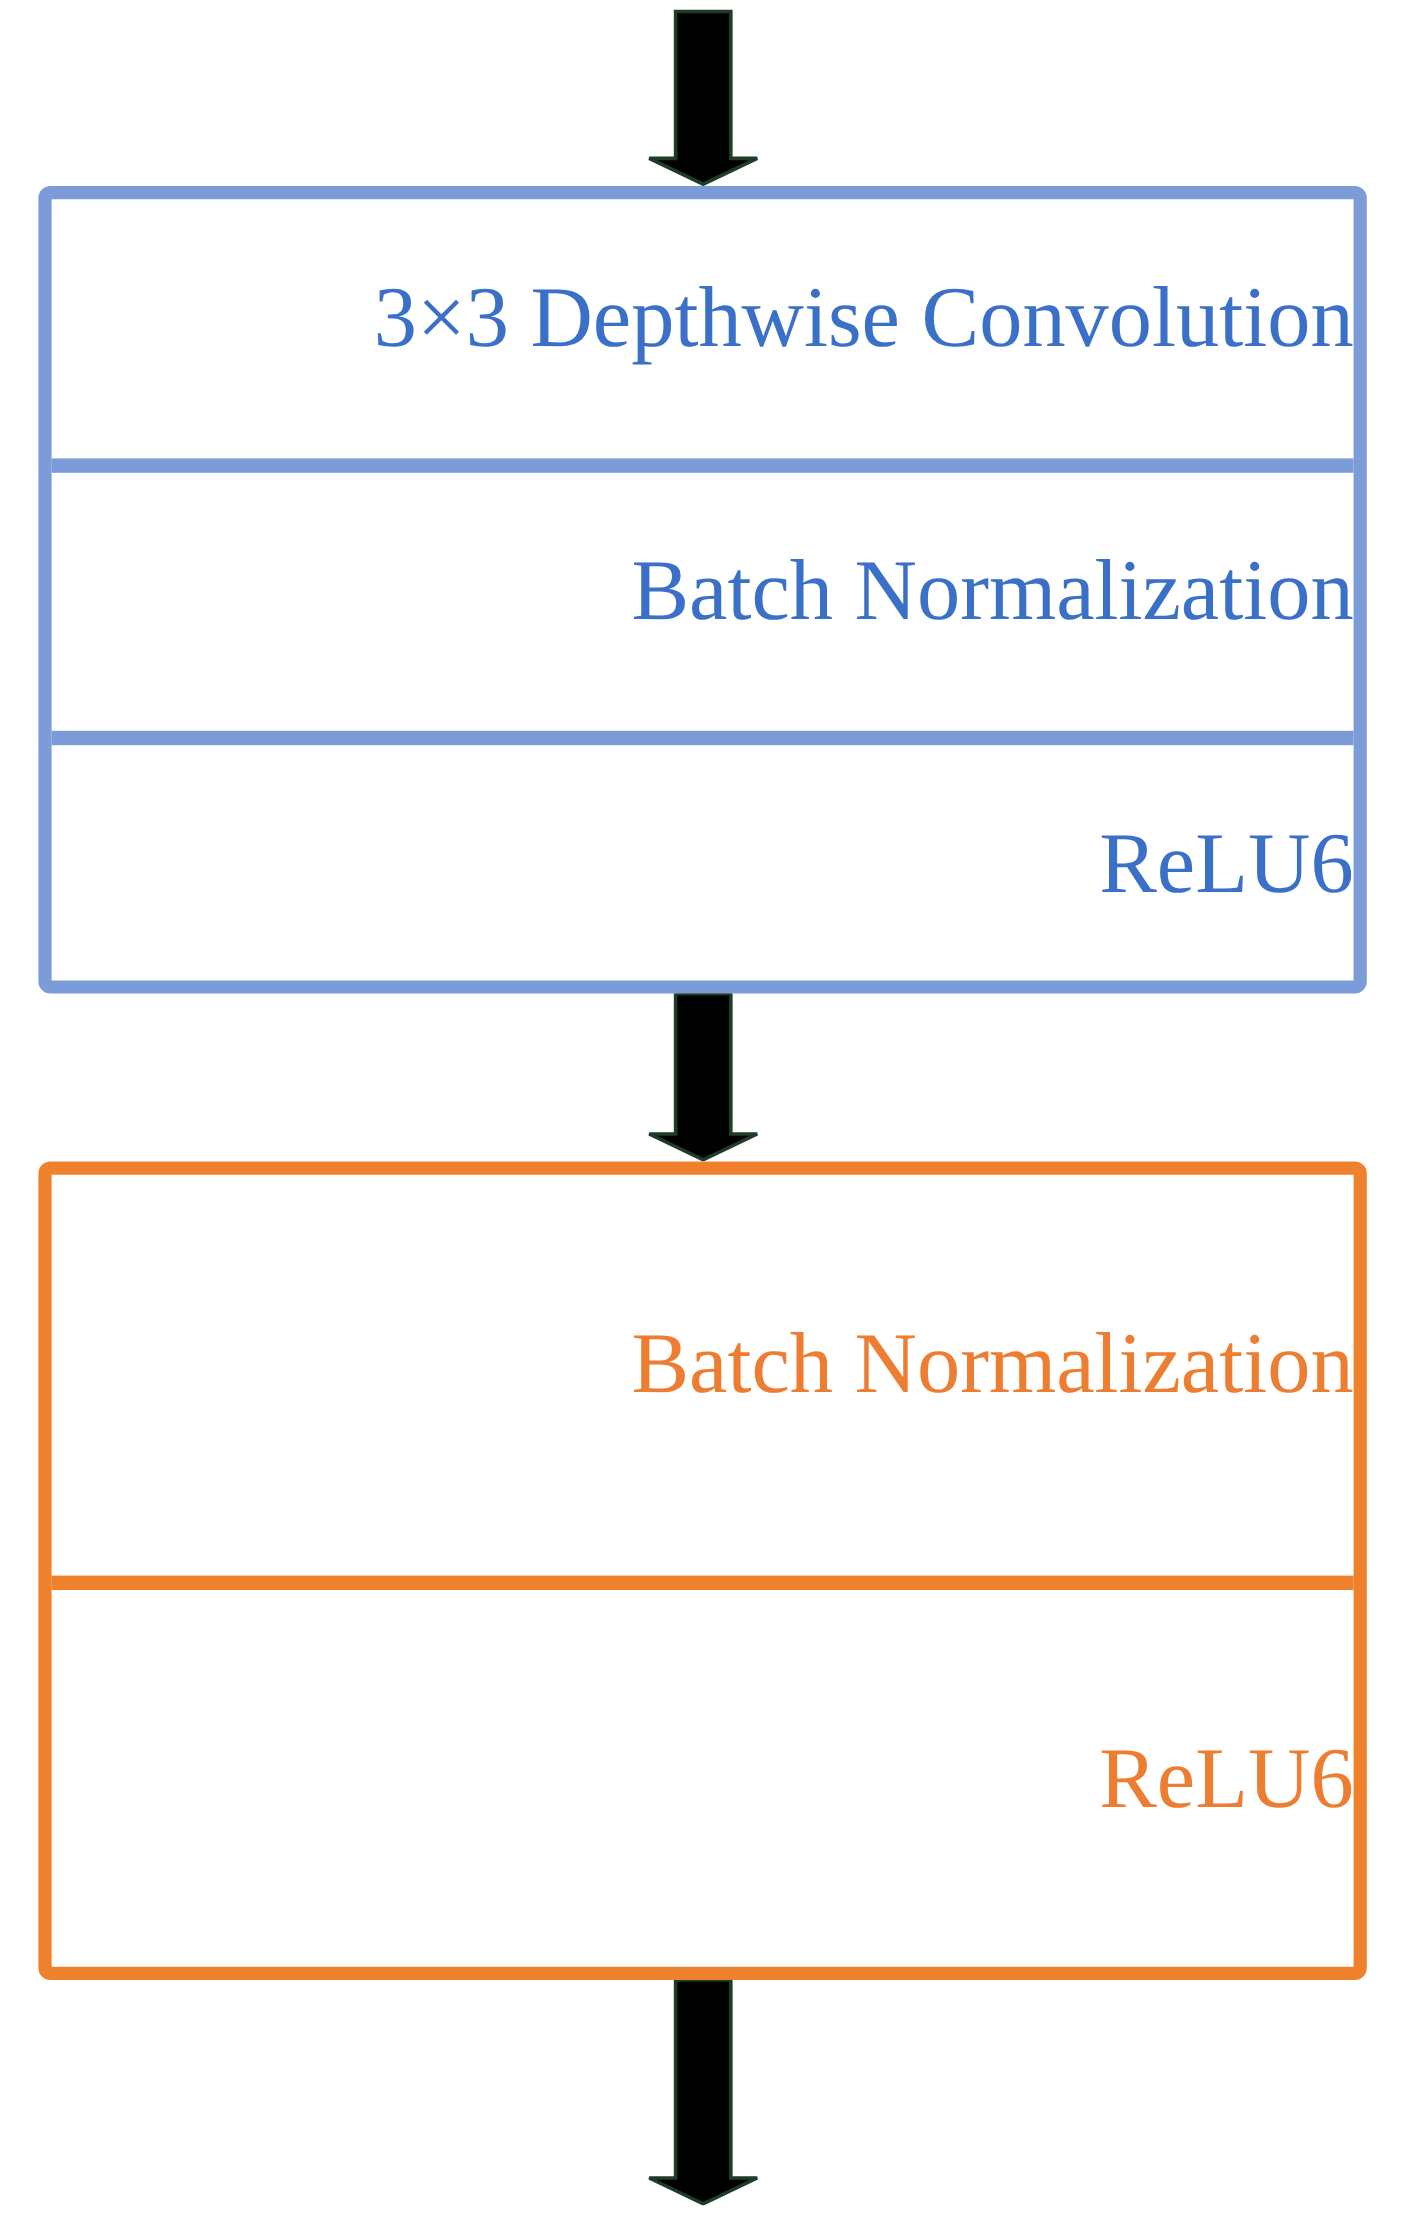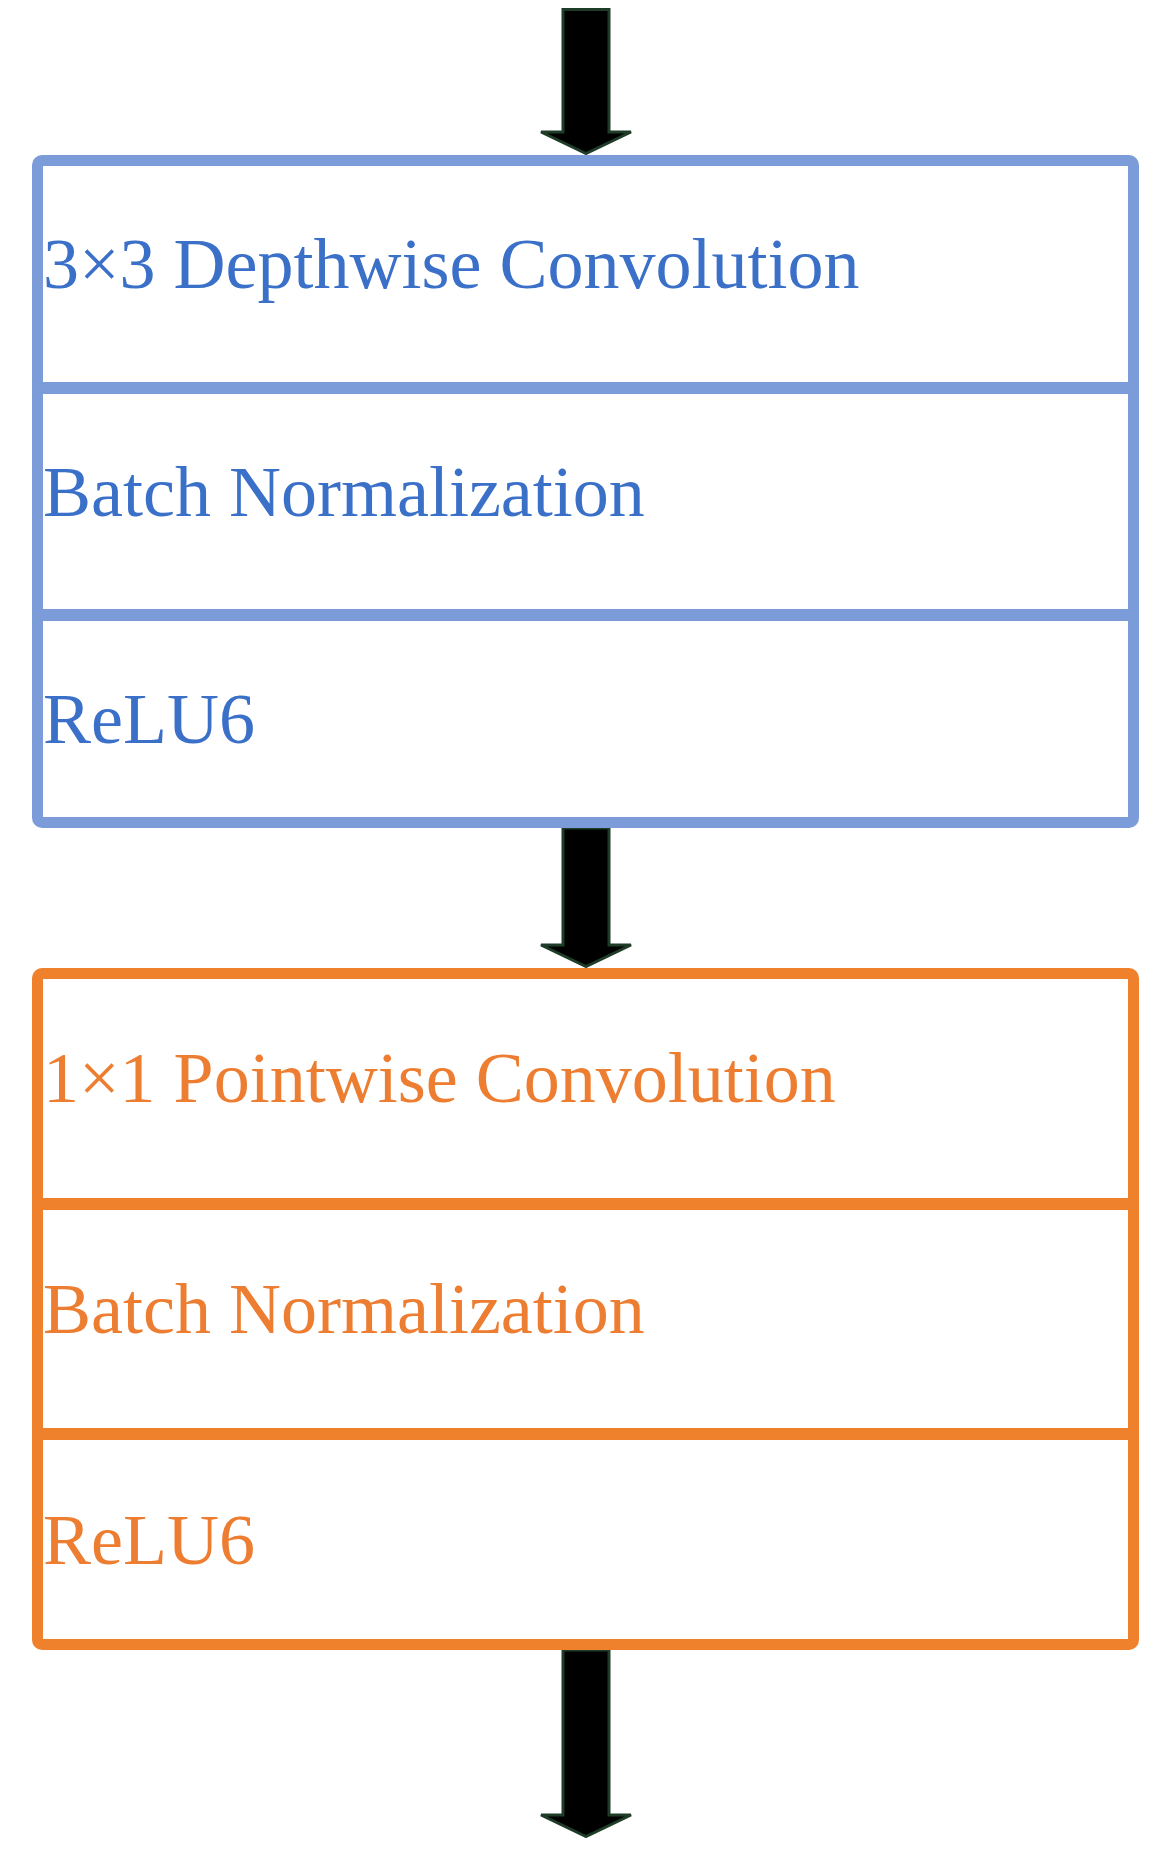--- a/index.html
+++ b/index.html
@@ -31,21 +31,21 @@
     flex-direction: column;
     flex: 0 0 auto;
     background: #ffffff;
   }
   .block-blue   { height: 673px; }
   .block-orange { height: 682px; }
   .block .row {
     flex: 1 1 0;
     display: flex;
     align-items: center;
-    justify-content: flex-start;
+    justify-content: flex-end;
     overflow: hidden;
   }
   .block .row + .row {
     border-top: 12px solid var(--accent);
     margin-top: 20px;
   }
   .row-label {
     color: var(--text);
     font-size: 72px;
     line-height: 1;
@@ -73,23 +73,20 @@
       <span class="row-label">ReLU6</span>
     </div>
   </div>
 
   <svg class="flow-arrow" width="94" height="140" viewBox="0 0 94 140">
     <polygon class="arrow-shape" points="24,0 70,0 70,117 92,117 47,138.5 2,117 24,117" fill="#000000" stroke="#1E3C28" stroke-width="3" stroke-linejoin="miter"></polygon>
   </svg>
 
   <div class="block block-orange" style="--accent: #F0812C; --text: #ED7D31;">
     <div class="row">
-      <span class="row-label">1×1 Pointwise Convolution</span>
-    </div>
-    <div class="row">
       <span class="row-label">Batch Normalization</span>
     </div>
     <div class="row">
       <span class="row-label">ReLU6</span>
     </div>
   </div>
 
   <svg class="flow-arrow" width="94" height="188" viewBox="0 0 94 188">
     <polygon class="arrow-shape" points="24,0 70,0 70,165 92,165 47,186.5 2,165 24,165" fill="#000000" stroke="#1E3C28" stroke-width="3" stroke-linejoin="miter"></polygon>
   </svg>

